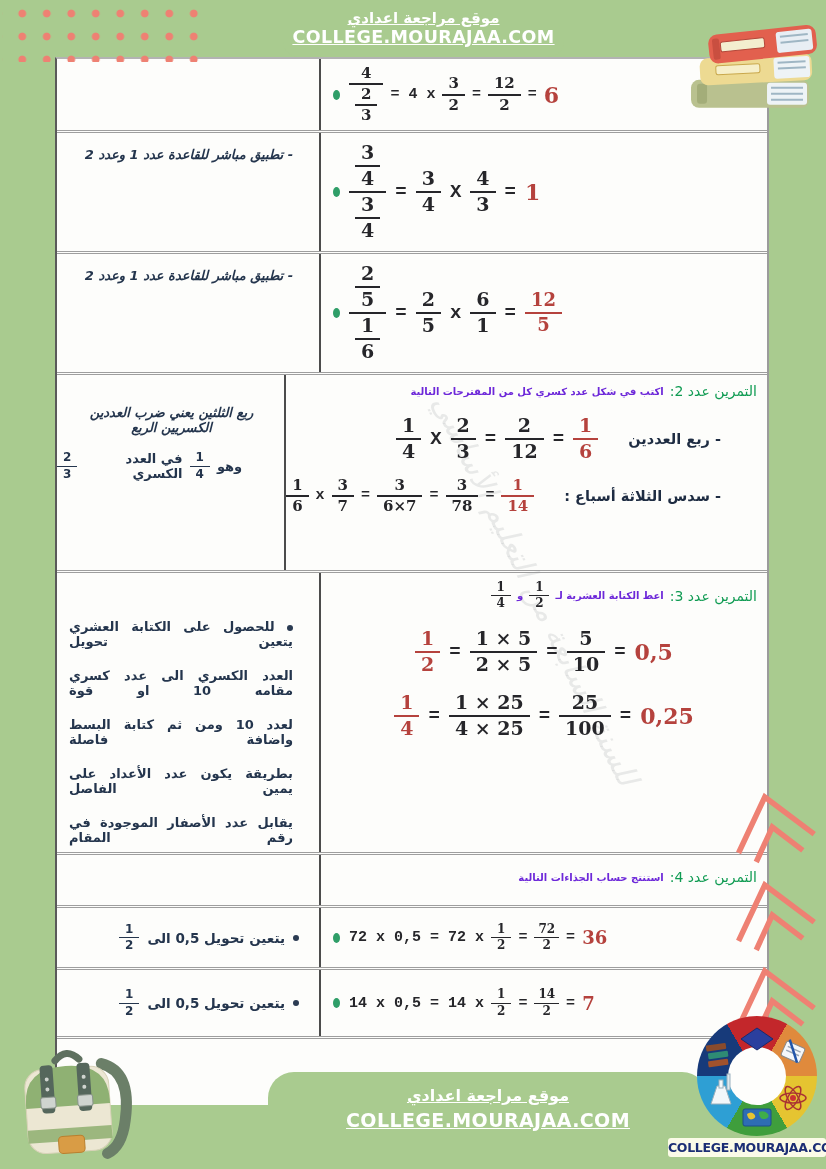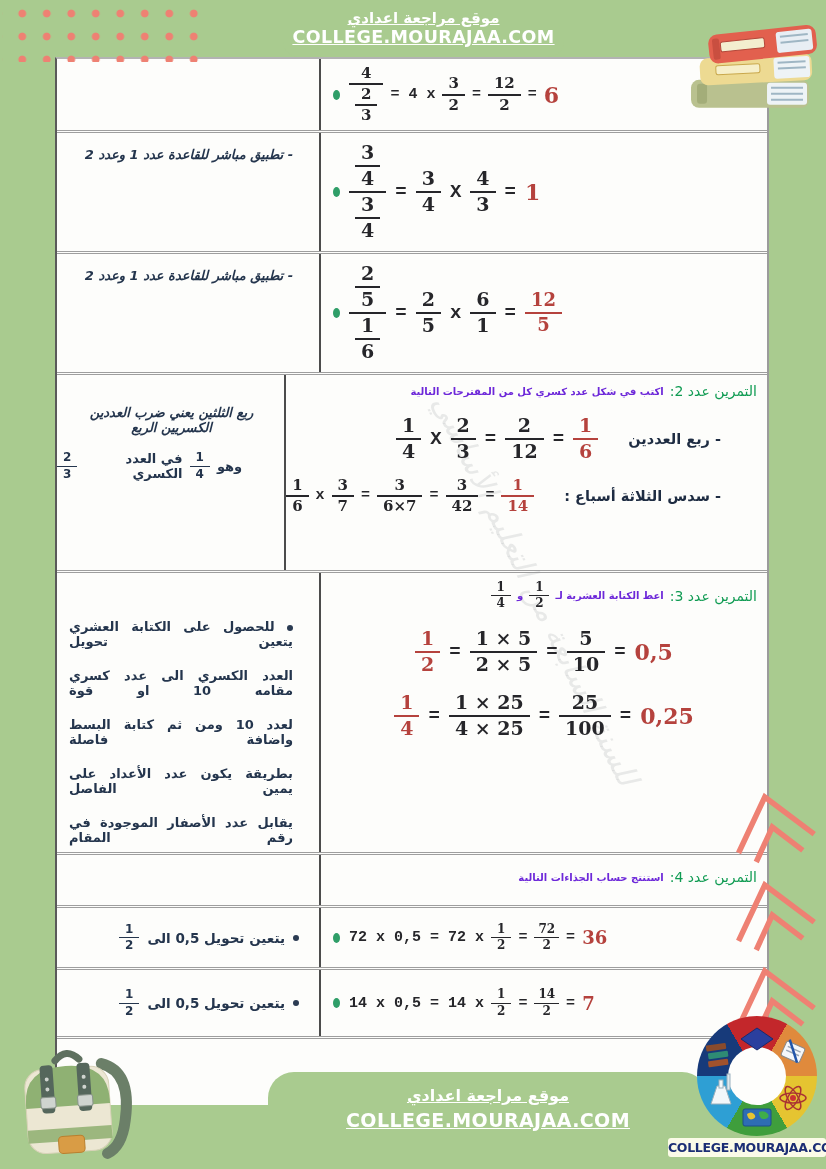--- a/index.html
+++ b/index.html
@@ -257,21 +257,21 @@
                   <span class="d">7</span>
                 </span>
               <span class="tok">=</span>
               <span class="fr">
                   <span class="n">3</span>
                   <span class="d">6×7</span>
                 </span>
               <span class="tok">=</span>
               <span class="fr">
                   <span class="n">3</span>
-                  <span class="d">42</span>
+                  <span class="d">78</span>
                 </span>
               <span class="tok">=</span>
               <span class="fr red">
                   <span class="n">1</span>
                   <span class="d">14</span>
                 </span>
             </span>
           </div>
         </div>
       </div>

